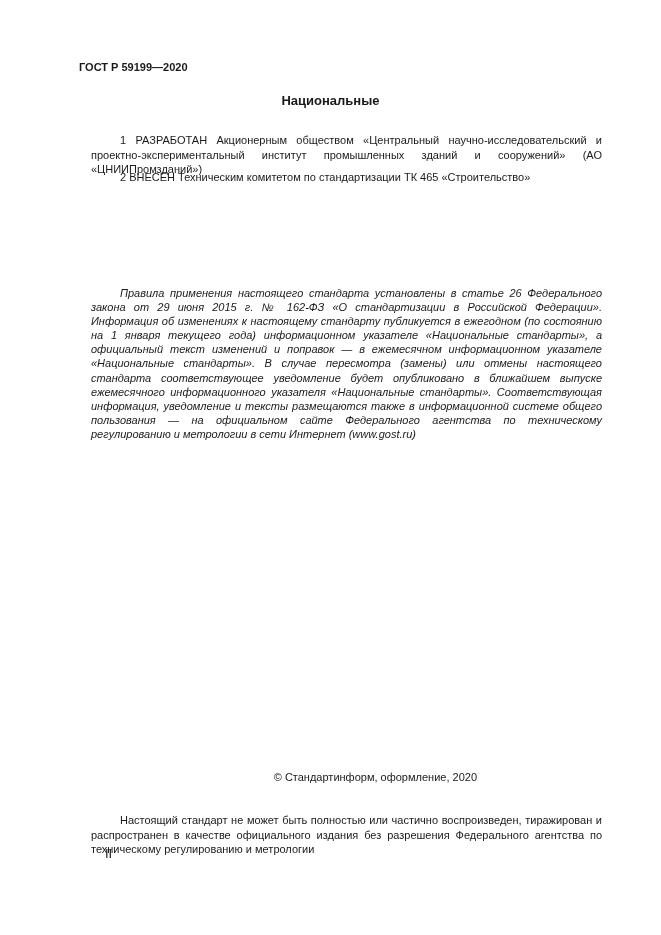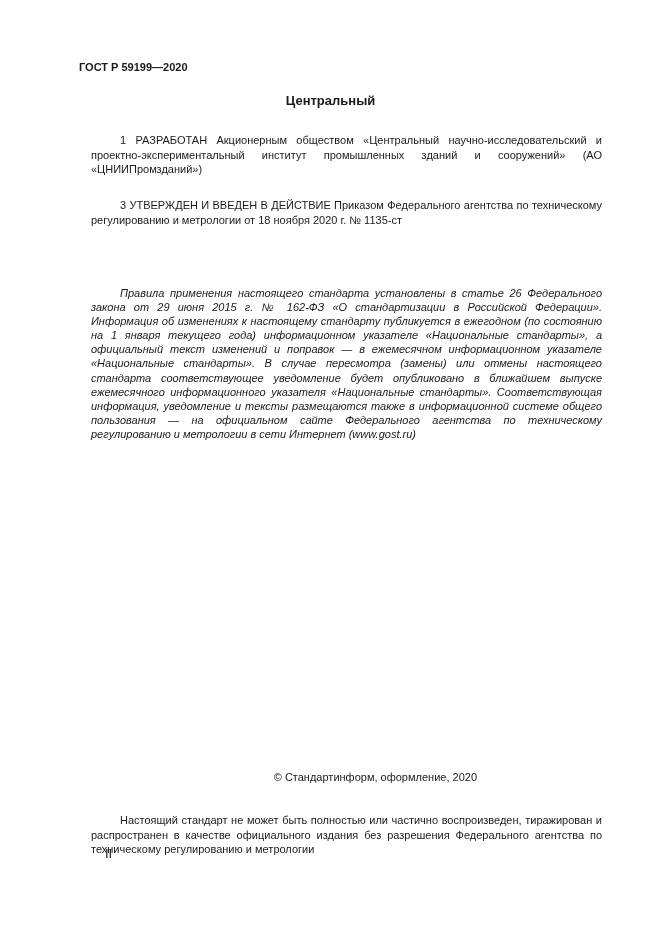--- a/index.html
+++ b/index.html
@@ -76,30 +76,30 @@
       margin-left: 26px;
     }
   </style>
 </head>
 <body>
 
 <div class="page">
 
   <div class="doc-code">ГОСТ Р 59199—2020</div>
 
-  <div class="title">Центральный</div>
+  <div class="title">Национальные</div>
 
   <div class="block item1">
     <p>1 РАЗРАБОТАН Акционерным обществом «Центральный научно-исследовательский и проектно-экспериментальный институт промышленных зданий и сооружений» (АО «ЦНИИПромзданий»)</p>
   </div>
 
+  <div class="block item2">
+    <p>2 ВНЕСЕН Техническим комитетом по стандартизации ТК 465 «Строительство»</p>
+  </div>
 
-  <div class="block item3">
-    <p>3 УТВЕРЖДЕН И ВВЕДЕН В ДЕЙСТВИЕ Приказом Федерального агентства по техническому регулированию и метрологии от 18 ноября 2020 г. № 1135-ст</p>
-  </div>
 
 
   <div class="block notice">
     <p>Правила применения настоящего стандарта установлены в статье 26 Федерального закона от 29 июня 2015 г. № 162-ФЗ «О стандартизации в Российской Федерации». Информация об изменениях к настоящему стандарту публикуется в ежегодном (по состоянию на 1 января текущего года) информационном указателе «Национальные стандарты», а официальный текст изменений и поправок — в ежемесячном информационном указателе «Национальные стандарты». В случае пересмотра (замены) или отмены настоящего стандарта соответствующее уведомление будет опубликовано в ближайшем выпуске ежемесячного информационного указателя «Национальные стандарты». Соответствующая информация, уведомление и тексты размещаются также в информационной системе общего пользования — на официальном сайте Федерального агентства по техническому регулированию и метрологии в сети Интернет (www.gost.ru)</p>
   </div>
 
   <div class="copyright">© Стандартинформ, оформление, 2020</div>
 
   <div class="block repro">
     <p>Настоящий стандарт не может быть полностью или частично воспроизведен, тиражирован и распространен в качестве официального издания без разрешения Федерального агентства по техническому регулированию и метрологии</p>

